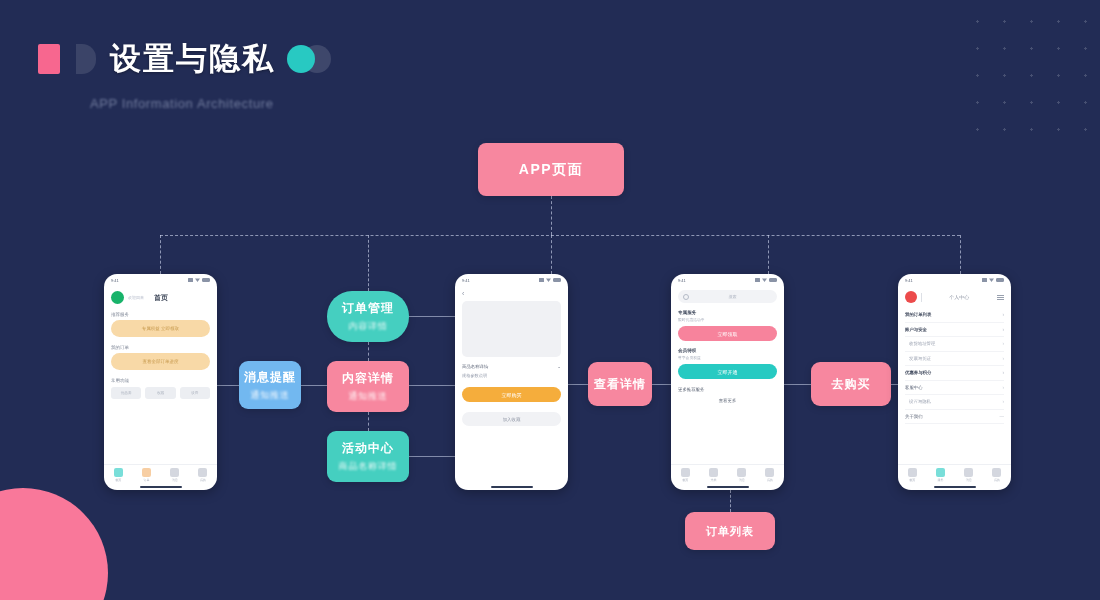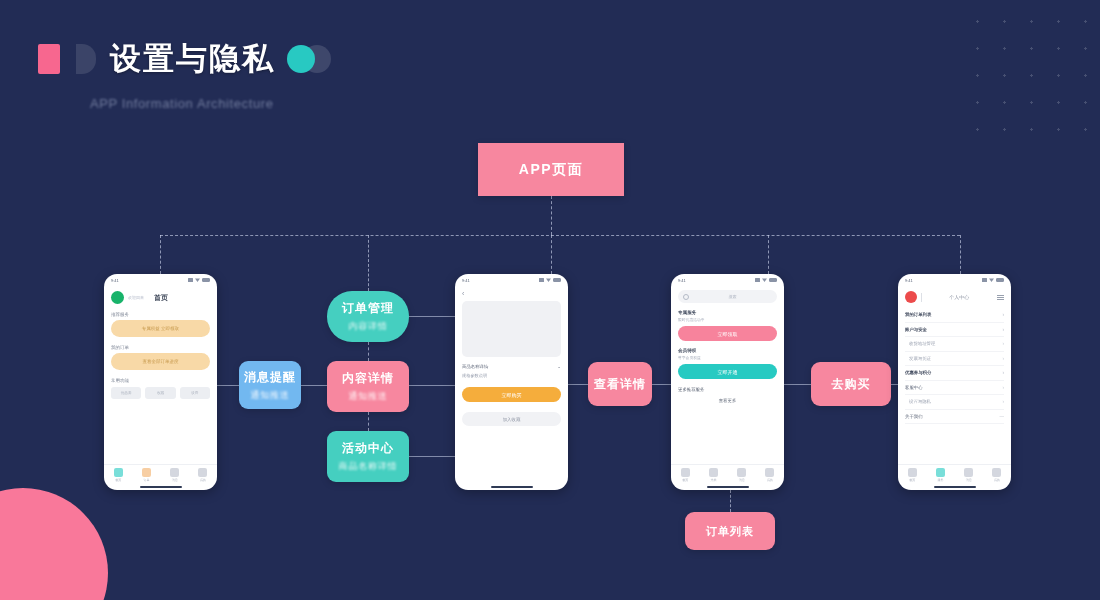--- a/index.html
+++ b/index.html
@@ -71,21 +71,21 @@
     box-shadow: 0 2px 7px rgba(0,0,0,.17);
   }
   .node .l1 { font-size: 12px; font-weight: bold; letter-spacing: 1px; filter: blur(.75px); }
   .node .l2 { font-size: 9px; margin-top: 3px; letter-spacing: .8px; opacity: .93; filter: blur(.9px); }
   .node.pink  { background: #f7879f; }
   .node.teal  { background: #45cfc0; }
   .node.blue  { background: #72b8f0; }
 
   #node-root {
     left: 478px; top: 143px; width: 146px; height: 53px;
-    border-radius: 0;
+    border-radius: 8px;
   }
   #node-root .l1 { font-size: 14px; letter-spacing: 1.5px; filter: blur(.65px); }
 
   #node-b1 { left: 327px; top: 291px; width: 82px; height: 51px; border-radius: 25px; }
   #node-b2 { left: 327px; top: 361px; width: 82px; height: 51px; }
   #node-b3 { left: 327px; top: 431px; width: 82px; height: 51px; }
   #node-blue { left: 239px; top: 361px; width: 62px; height: 48px; }
   #node-c1 { left: 588px; top: 362px; width: 64px; height: 44px; }
   #node-c2 { left: 811px; top: 362px; width: 80px; height: 44px; }
   #node-bottom { left: 685px; top: 512px; width: 90px; height: 38px; font-family: Liberation Serif, serif; }

